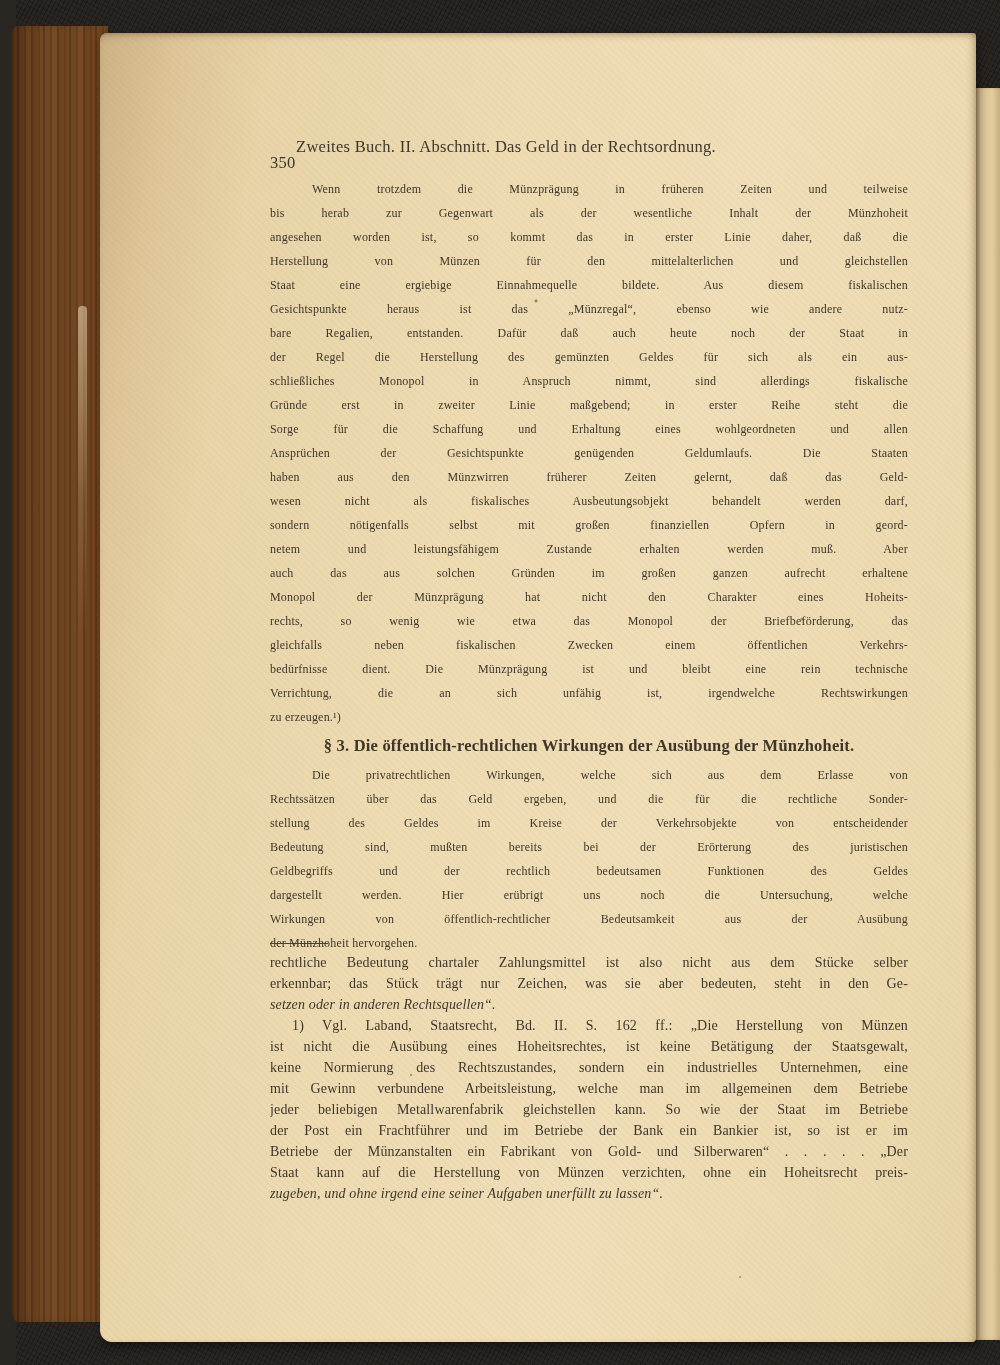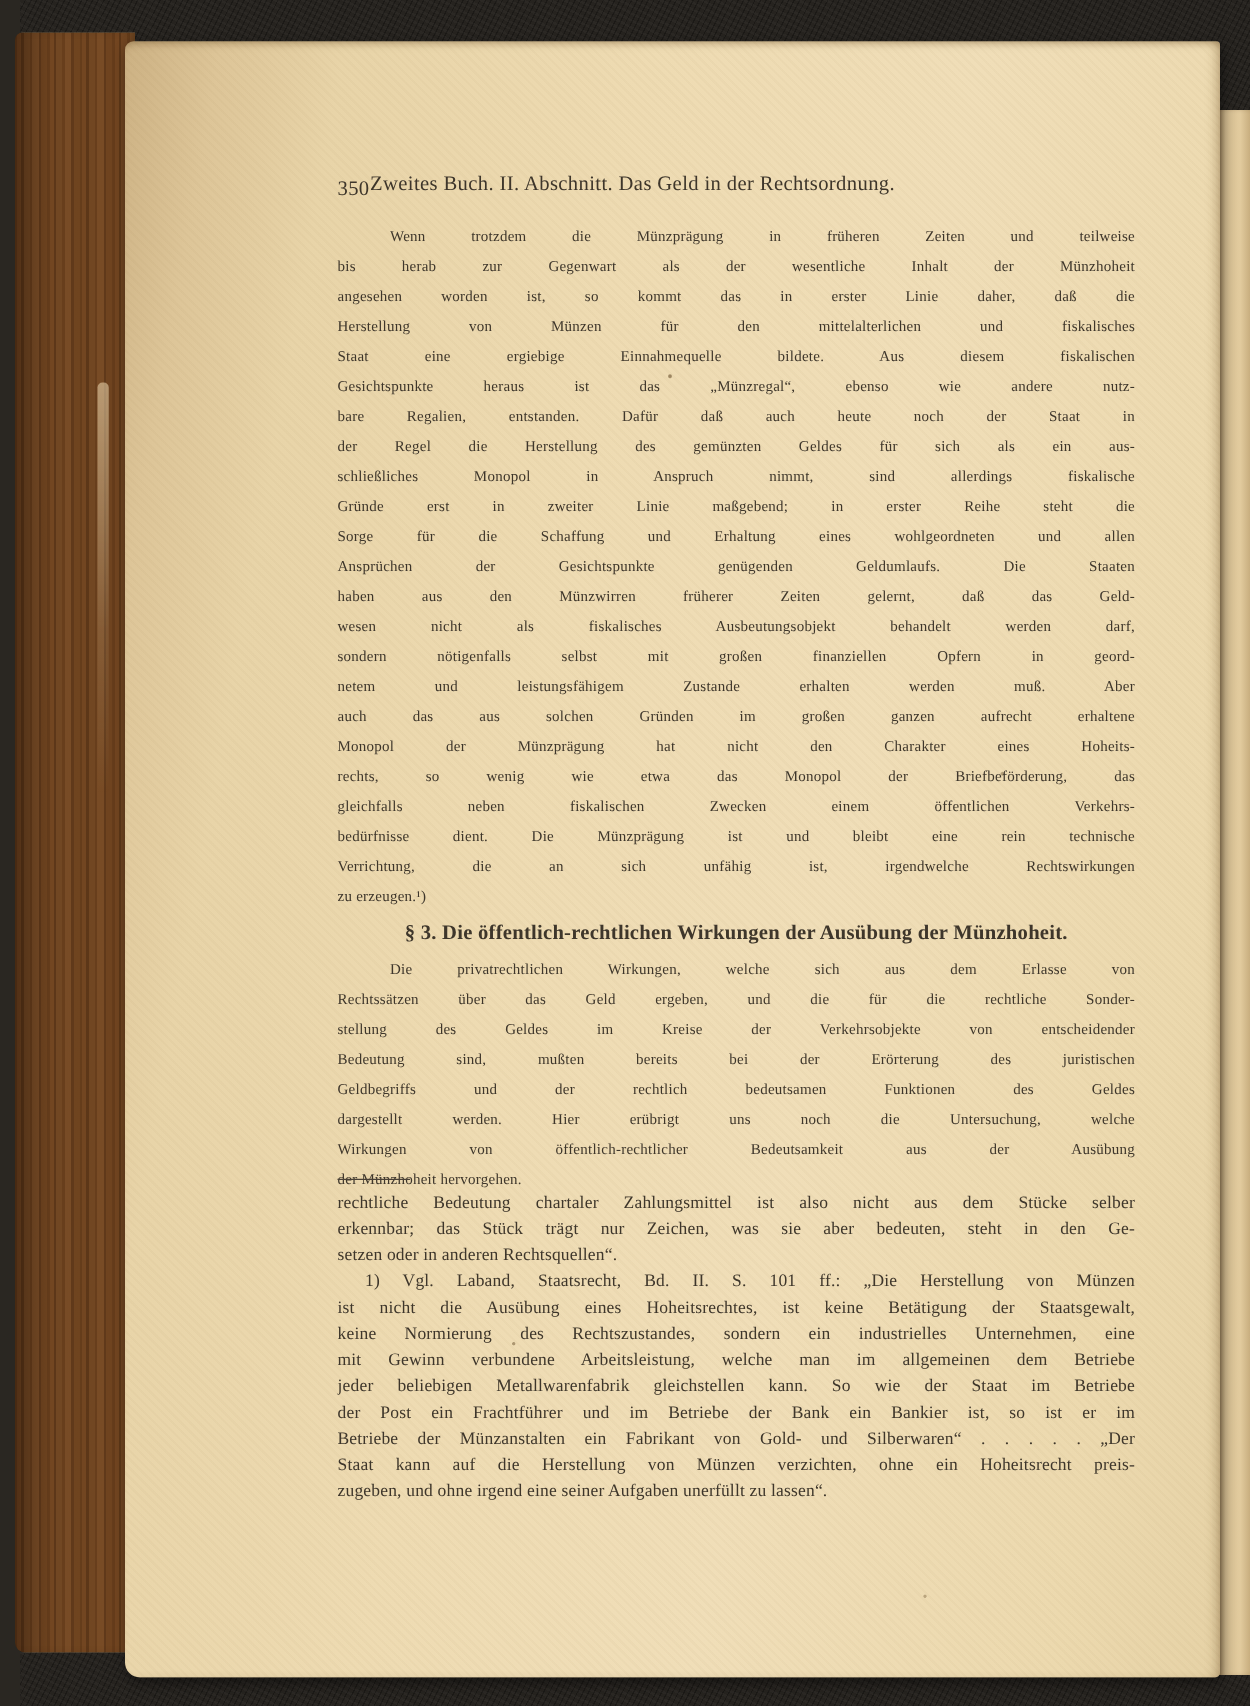--- a/index.html
+++ b/index.html
@@ -56,38 +56,38 @@
       repeating-linear-gradient(45deg, rgba(120,90,40,0.03) 0 2px, transparent 2px 5px),
       linear-gradient(100deg,#ccb183 0%, #ddc598 7%, #e8d4a8 16%, #eedbb2 38%, #f0deb8 62%, #ecd9ae 88%, #e6d2a6 100%),
       linear-gradient(180deg, rgba(120,85,40,0.18) 0%, rgba(120,85,40,0) 2%, rgba(120,85,40,0) 97%, rgba(120,85,40,0.22) 100%);
     box-shadow:
       inset -7px 0 10px -6px rgba(90,60,20,0.45),
       inset 0 6px 8px -6px rgba(90,60,20,0.5),
       2px 4px 10px rgba(0,0,0,0.45);
     color:#3e362b;
   }
   .header{position:absolute;left:170px;top:104px;width:638px;height:22px;font-size:16.5px;letter-spacing:0.3px;}
-  .pagenum{position:absolute;left:0;top:4px;}
+  .pagenum{position:absolute;left:0;top:16px;}
   .runhead{display:block;text-align:left;padding-left:26px;}
   .para{position:absolute;left:170px;width:638px;font-size:12px;letter-spacing:0.2px;}
   .para1{top:144px;}
   .para2{top:730px;}
   .line{height:24px;line-height:24px;white-space:normal;overflow:hidden;text-align:justify;text-align-last:justify;}
   .para .line:last-child{text-align-last:left;}
   .para1 .line:first-child,.para2 .line:first-child{text-indent:42px;}
   .sec-head{
     position:absolute;left:170px;top:703px;width:638px;height:22px;
     font-size:16.5px;font-weight:bold;text-align:center;letter-spacing:0.2px;
   }
   .fn-rule{position:absolute;left:170px;top:910px;width:58px;border-top:1.7px solid #4a4136;}
   .fn{position:absolute;left:170px;width:638px;font-size:14px;letter-spacing:0.15px;}
   .fnA{top:919px;}
   .fnB{top:982px;}
   .fline{height:21px;line-height:21px;overflow:hidden;text-align:justify;text-align-last:justify;}
-  .fn .fline:last-child{text-align-last:left;}
+  .fn .fline:last-child{text-align-last:left;font-style:italic;}
   .fnB .fline:first-child{text-indent:22px;}
 </style>
 </head>
 <body>
 
 <div class="scene">
   <div class="cover-left"></div>
   <div class="page-stack">
     <div class="stack-scuff"></div>
   </div>
@@ -96,21 +96,21 @@
   <div class="main-page">
     <div class="header">
       <span class="pagenum">350</span>
       <span class="runhead">Zweites Buch.  II. Abschnitt.  Das Geld in der Rechtsordnung.</span>
     </div>
 
     <div class="para para1">
         <div class="line">Wenn trotzdem die Münzprägung in früheren Zeiten und teilweise</div>
         <div class="line">bis herab zur Gegenwart als der wesentliche Inhalt der Münzhoheit</div>
         <div class="line">angesehen worden ist, so kommt das in erster Linie daher, daß die</div>
-        <div class="line">Herstellung von Münzen für den mittelalterlichen und fiskalisches</div>
+        <div class="line">Herstellung von Münzen für den mittelalterlichen und gleichstellen</div>
         <div class="line">Staat eine ergiebige Einnahmequelle bildete.  Aus diesem fiskalischen</div>
         <div class="line">Gesichtspunkte heraus ist das „Münzregal“, ebenso wie andere nutz-</div>
         <div class="line">bare Regalien, entstanden.  Dafür daß auch heute noch der Staat in</div>
         <div class="line">der Regel die Herstellung des gemünzten Geldes für sich als ein aus-</div>
         <div class="line">schließliches Monopol in Anspruch nimmt, sind allerdings fiskalische</div>
         <div class="line">Gründe erst in zweiter Linie maßgebend; in erster Reihe steht die</div>
         <div class="line">Sorge für die Schaffung und Erhaltung eines wohlgeordneten und allen</div>
         <div class="line">Ansprüchen der Gesichtspunkte genügenden Geldumlaufs.  Die Staaten</div>
         <div class="line">haben aus den Münzwirren früherer Zeiten gelernt, daß das Geld-</div>
         <div class="line">wesen nicht als fiskalisches Ausbeutungsobjekt behandelt werden darf,</div>
@@ -138,21 +138,21 @@
         <div class="line">der Münzhoheit hervorgehen.</div>
       </div>
 
     <div class="fn-rule"></div>
     <div class="fn fnA">
         <div class="fline">rechtliche Bedeutung chartaler Zahlungsmittel ist also nicht aus dem Stücke selber</div>
         <div class="fline">erkennbar; das Stück trägt nur Zeichen, was sie aber bedeuten, steht in den Ge-</div>
         <div class="fline">setzen oder in anderen Rechtsquellen“.</div>
       </div>
     <div class="fn fnB">
-        <div class="fline">1) Vgl. Laband, Staatsrecht, Bd. II. S. 101 ff.: „Die Herstellung von Münzen</div>
+        <div class="fline">1) Vgl. Laband, Staatsrecht, Bd. II. S. 162 ff.: „Die Herstellung von Münzen</div>
         <div class="fline">ist nicht die Ausübung eines Hoheitsrechtes, ist keine Betätigung der Staatsgewalt,</div>
         <div class="fline">keine Normierung des Rechtszustandes, sondern ein industrielles Unternehmen, eine</div>
         <div class="fline">mit Gewinn verbundene Arbeitsleistung, welche man im allgemeinen dem Betriebe</div>
         <div class="fline">jeder beliebigen Metallwarenfabrik gleichstellen kann.  So wie der Staat im Betriebe</div>
         <div class="fline">der Post ein Frachtführer und im Betriebe der Bank ein Bankier ist, so ist er im</div>
         <div class="fline">Betriebe der Münzanstalten ein Fabrikant von Gold- und Silberwaren“ . . . . . „Der</div>
         <div class="fline">Staat kann auf die Herstellung von Münzen verzichten, ohne ein Hoheitsrecht preis-</div>
         <div class="fline">zugeben, und ohne irgend eine seiner Aufgaben unerfüllt zu lassen“.</div>
       </div>
   </div>

